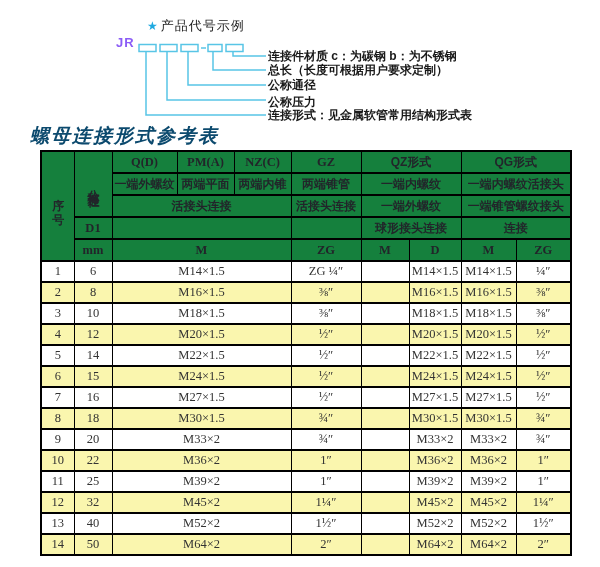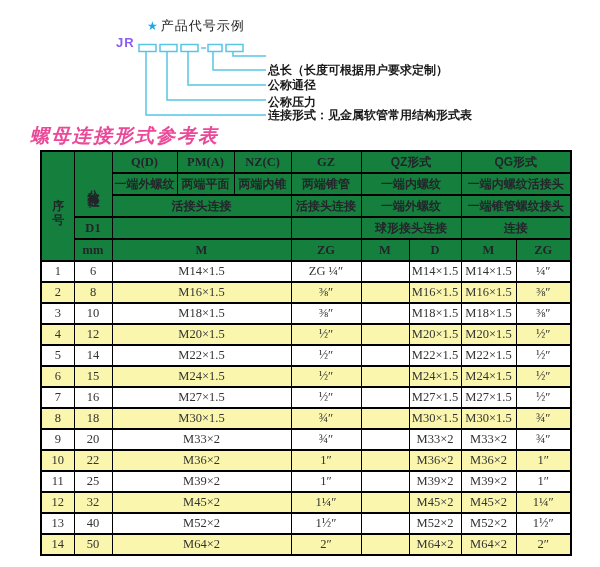--- a/index.html
+++ b/index.html
@@ -14,21 +14,21 @@
   .code-prefix{position:absolute;left:116px;top:35px;font-size:13px;font-weight:bold;color:#8b5cf6;letter-spacing:1px;}
   .dlabel{position:absolute;left:268px;height:14px;line-height:14px;font-size:12px;font-weight:bold;color:#1a1a1a;white-space:nowrap;}
   .dlabel.l0{top:49px;}
   .dlabel.l1{top:63px;font-family:Liberation Serif, serif;}
   .dlabel.l2{top:78px;}
   .dlabel.l3{top:95px;}
   .dlabel.l4{top:108px;text-align:right;}
 
   
   .table-title{position:absolute;left:30px;top:123px;font-family:"DejaVu Serif","Liberation Serif",serif;
-    font-style:italic;font-weight:bold;font-size:19px;letter-spacing:2px;color:#ec4899;}
+    font-style:italic;font-weight:bold;font-size:19px;letter-spacing:2px;color:#0c4a6e;}
 
   
   table.ref{position:absolute;left:40px;top:150px;border-collapse:collapse;table-layout:fixed;
     font-size:12px;color:#22252a;}
   table.ref th,table.ref td{border:2px solid #000;border-left-width:1px;border-right-width:1px;
     padding:0 2px;text-align:center;vertical-align:middle;overflow:hidden;white-space:nowrap;}
   table.ref{border:2px solid #000;}
   thead th{background:#15803d;font-weight:bold;height:20px;}
   thead th.latin{font-family:"Liberation Serif",serif;font-size:12.5px;}
   tbody td{height:19px;background:#ffffff;font-family:"Liberation Serif",serif;font-size:12.5px;color:#333;}
@@ -54,20 +54,21 @@
         <polyline points="213,51.5 213,70 266,70"></polyline>
         <polyline points="188,51.5 188,85 266,85"></polyline>
         <polyline points="167,51.5 167,100 266,100"></polyline>
         <polyline points="146,51.5 146,115 266,115"></polyline>
       </g>
     </svg>
     <div class="diagram-heading">
       <span class="star">★</span><span>产品代号示例</span>
     </div>
     <div class="code-prefix">JR</div>
+    <div class="dlabel l0">连接件材质  c：为碳钢  b：为不锈钢</div>
     <div class="dlabel l1">总长（长度可根据用户要求定制）</div>
     <div class="dlabel l2">公称通径</div>
     <div class="dlabel l3">公称压力</div>
     <div class="dlabel l4">连接形式：见金属软管常用结构形式表</div>
   </div>
 
   <div class="table-title">螺母连接形式参考表</div>
 
   <table class="ref">
     <colgroup>

